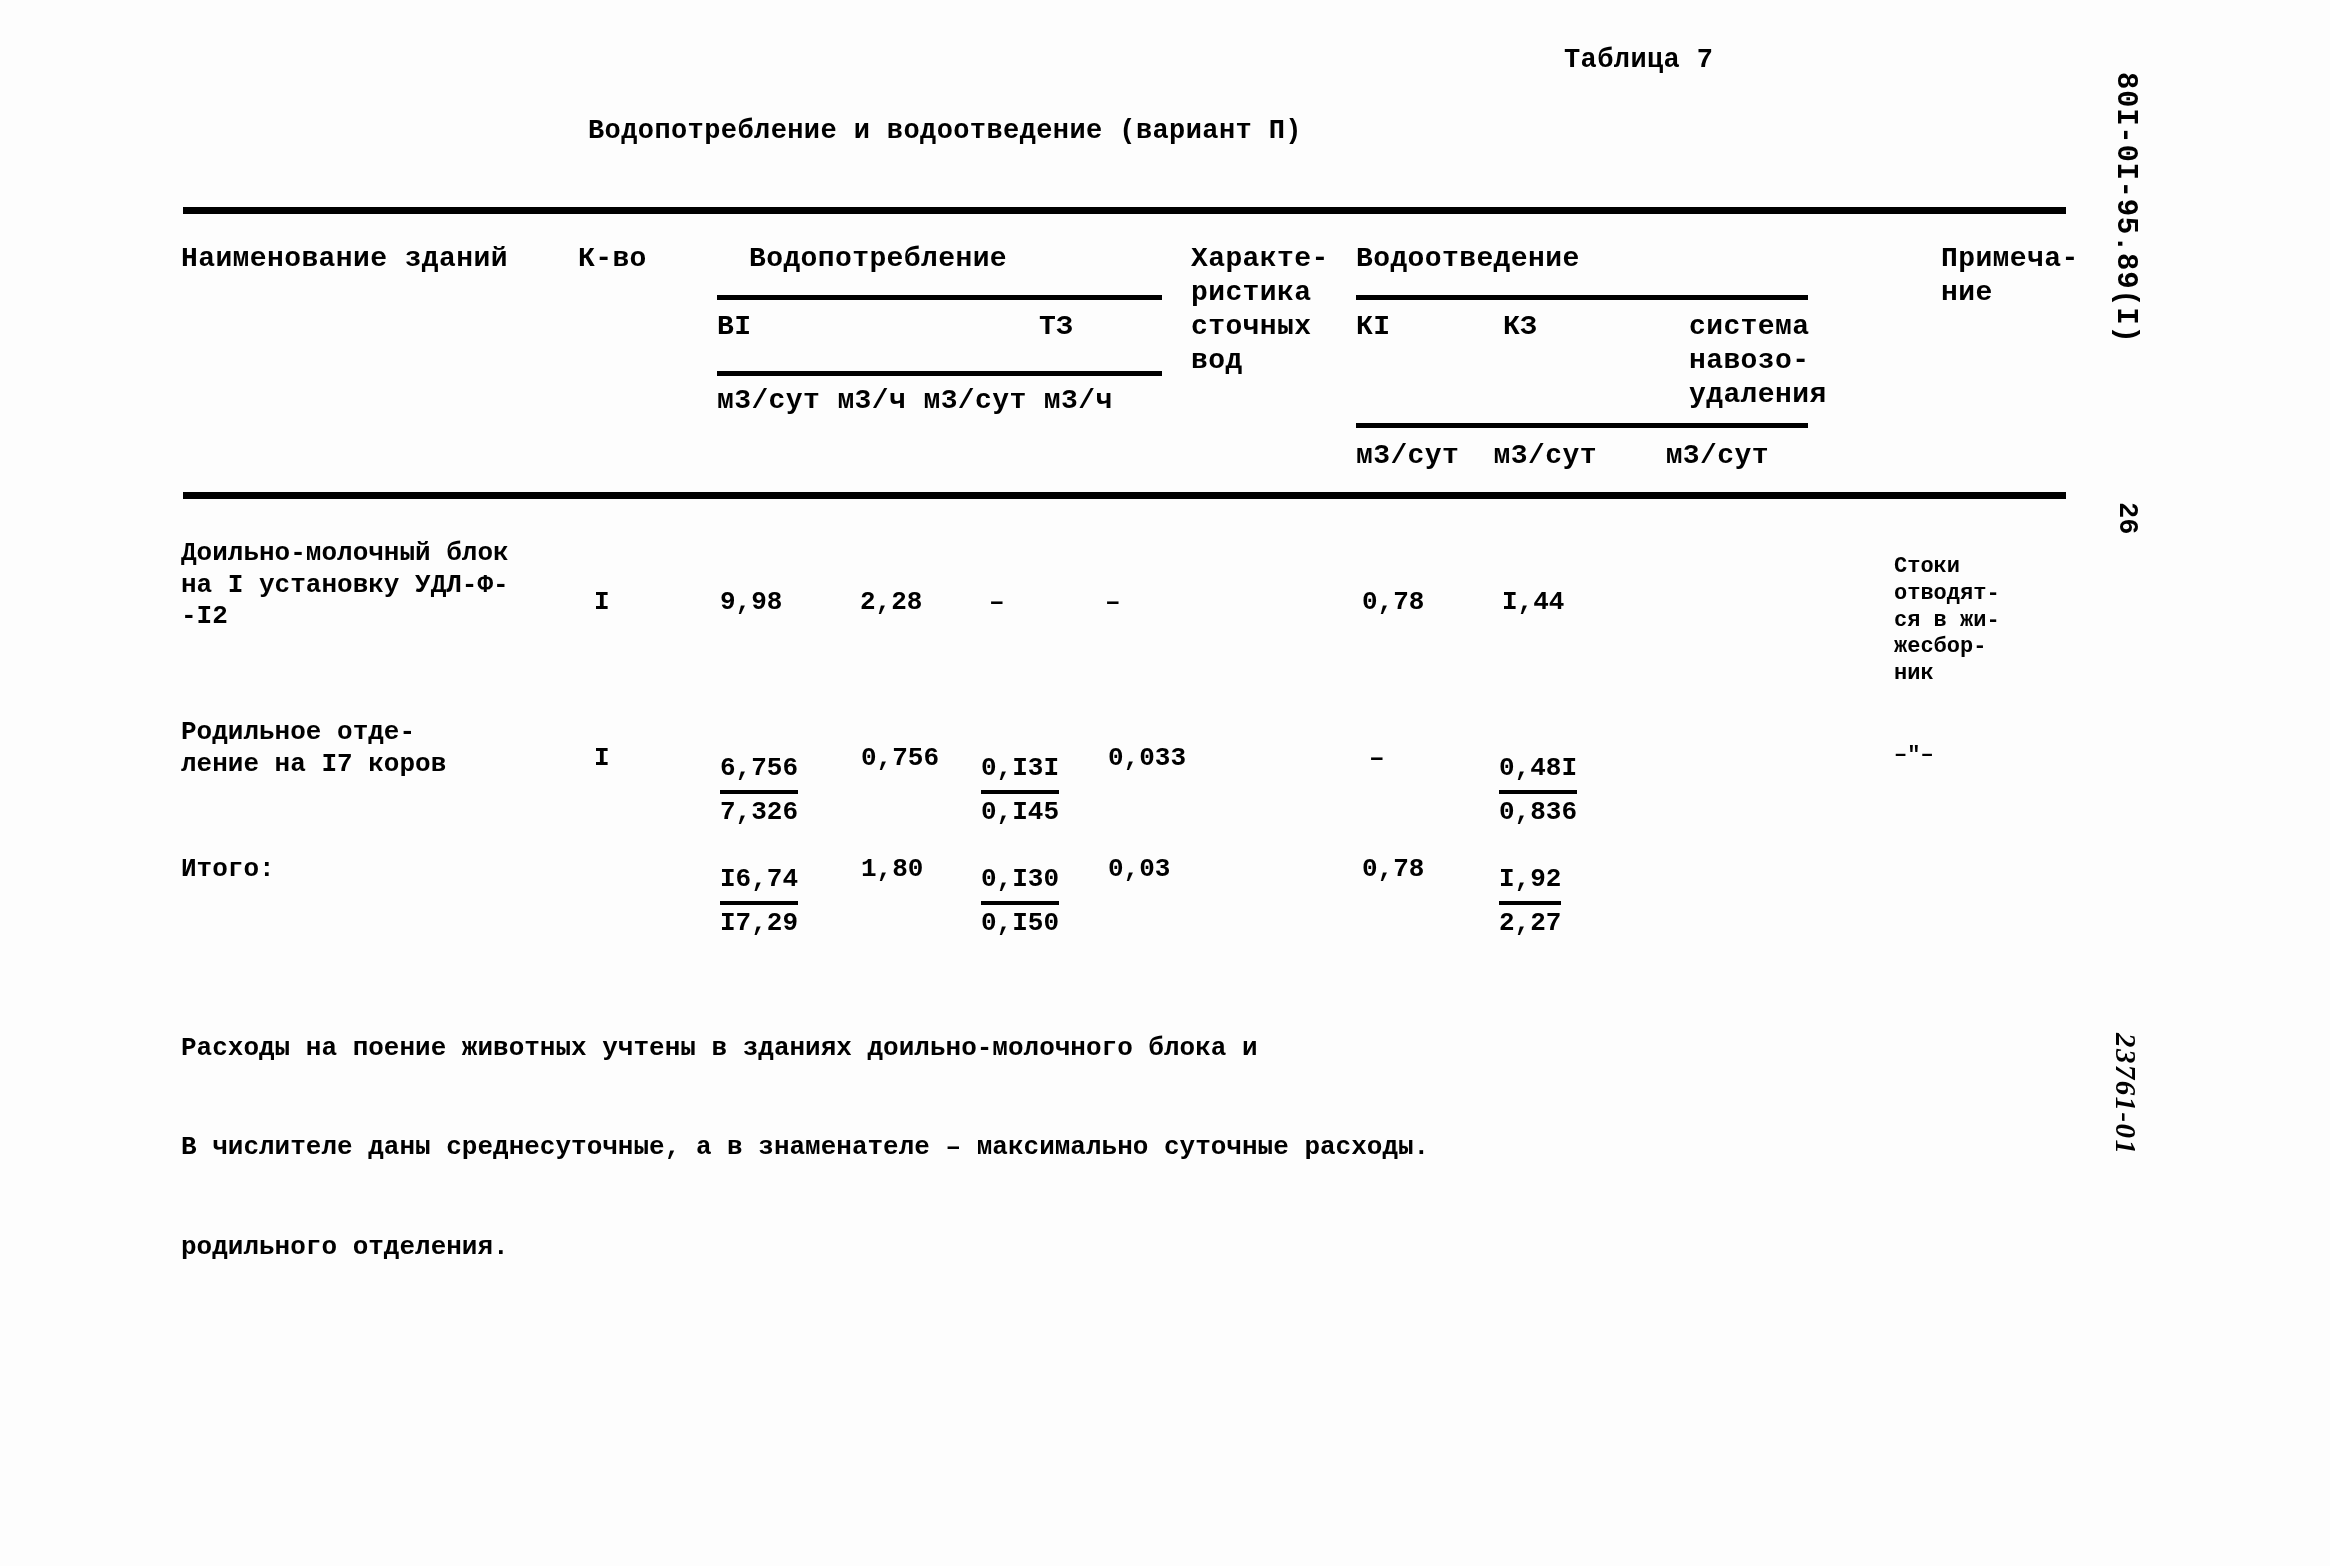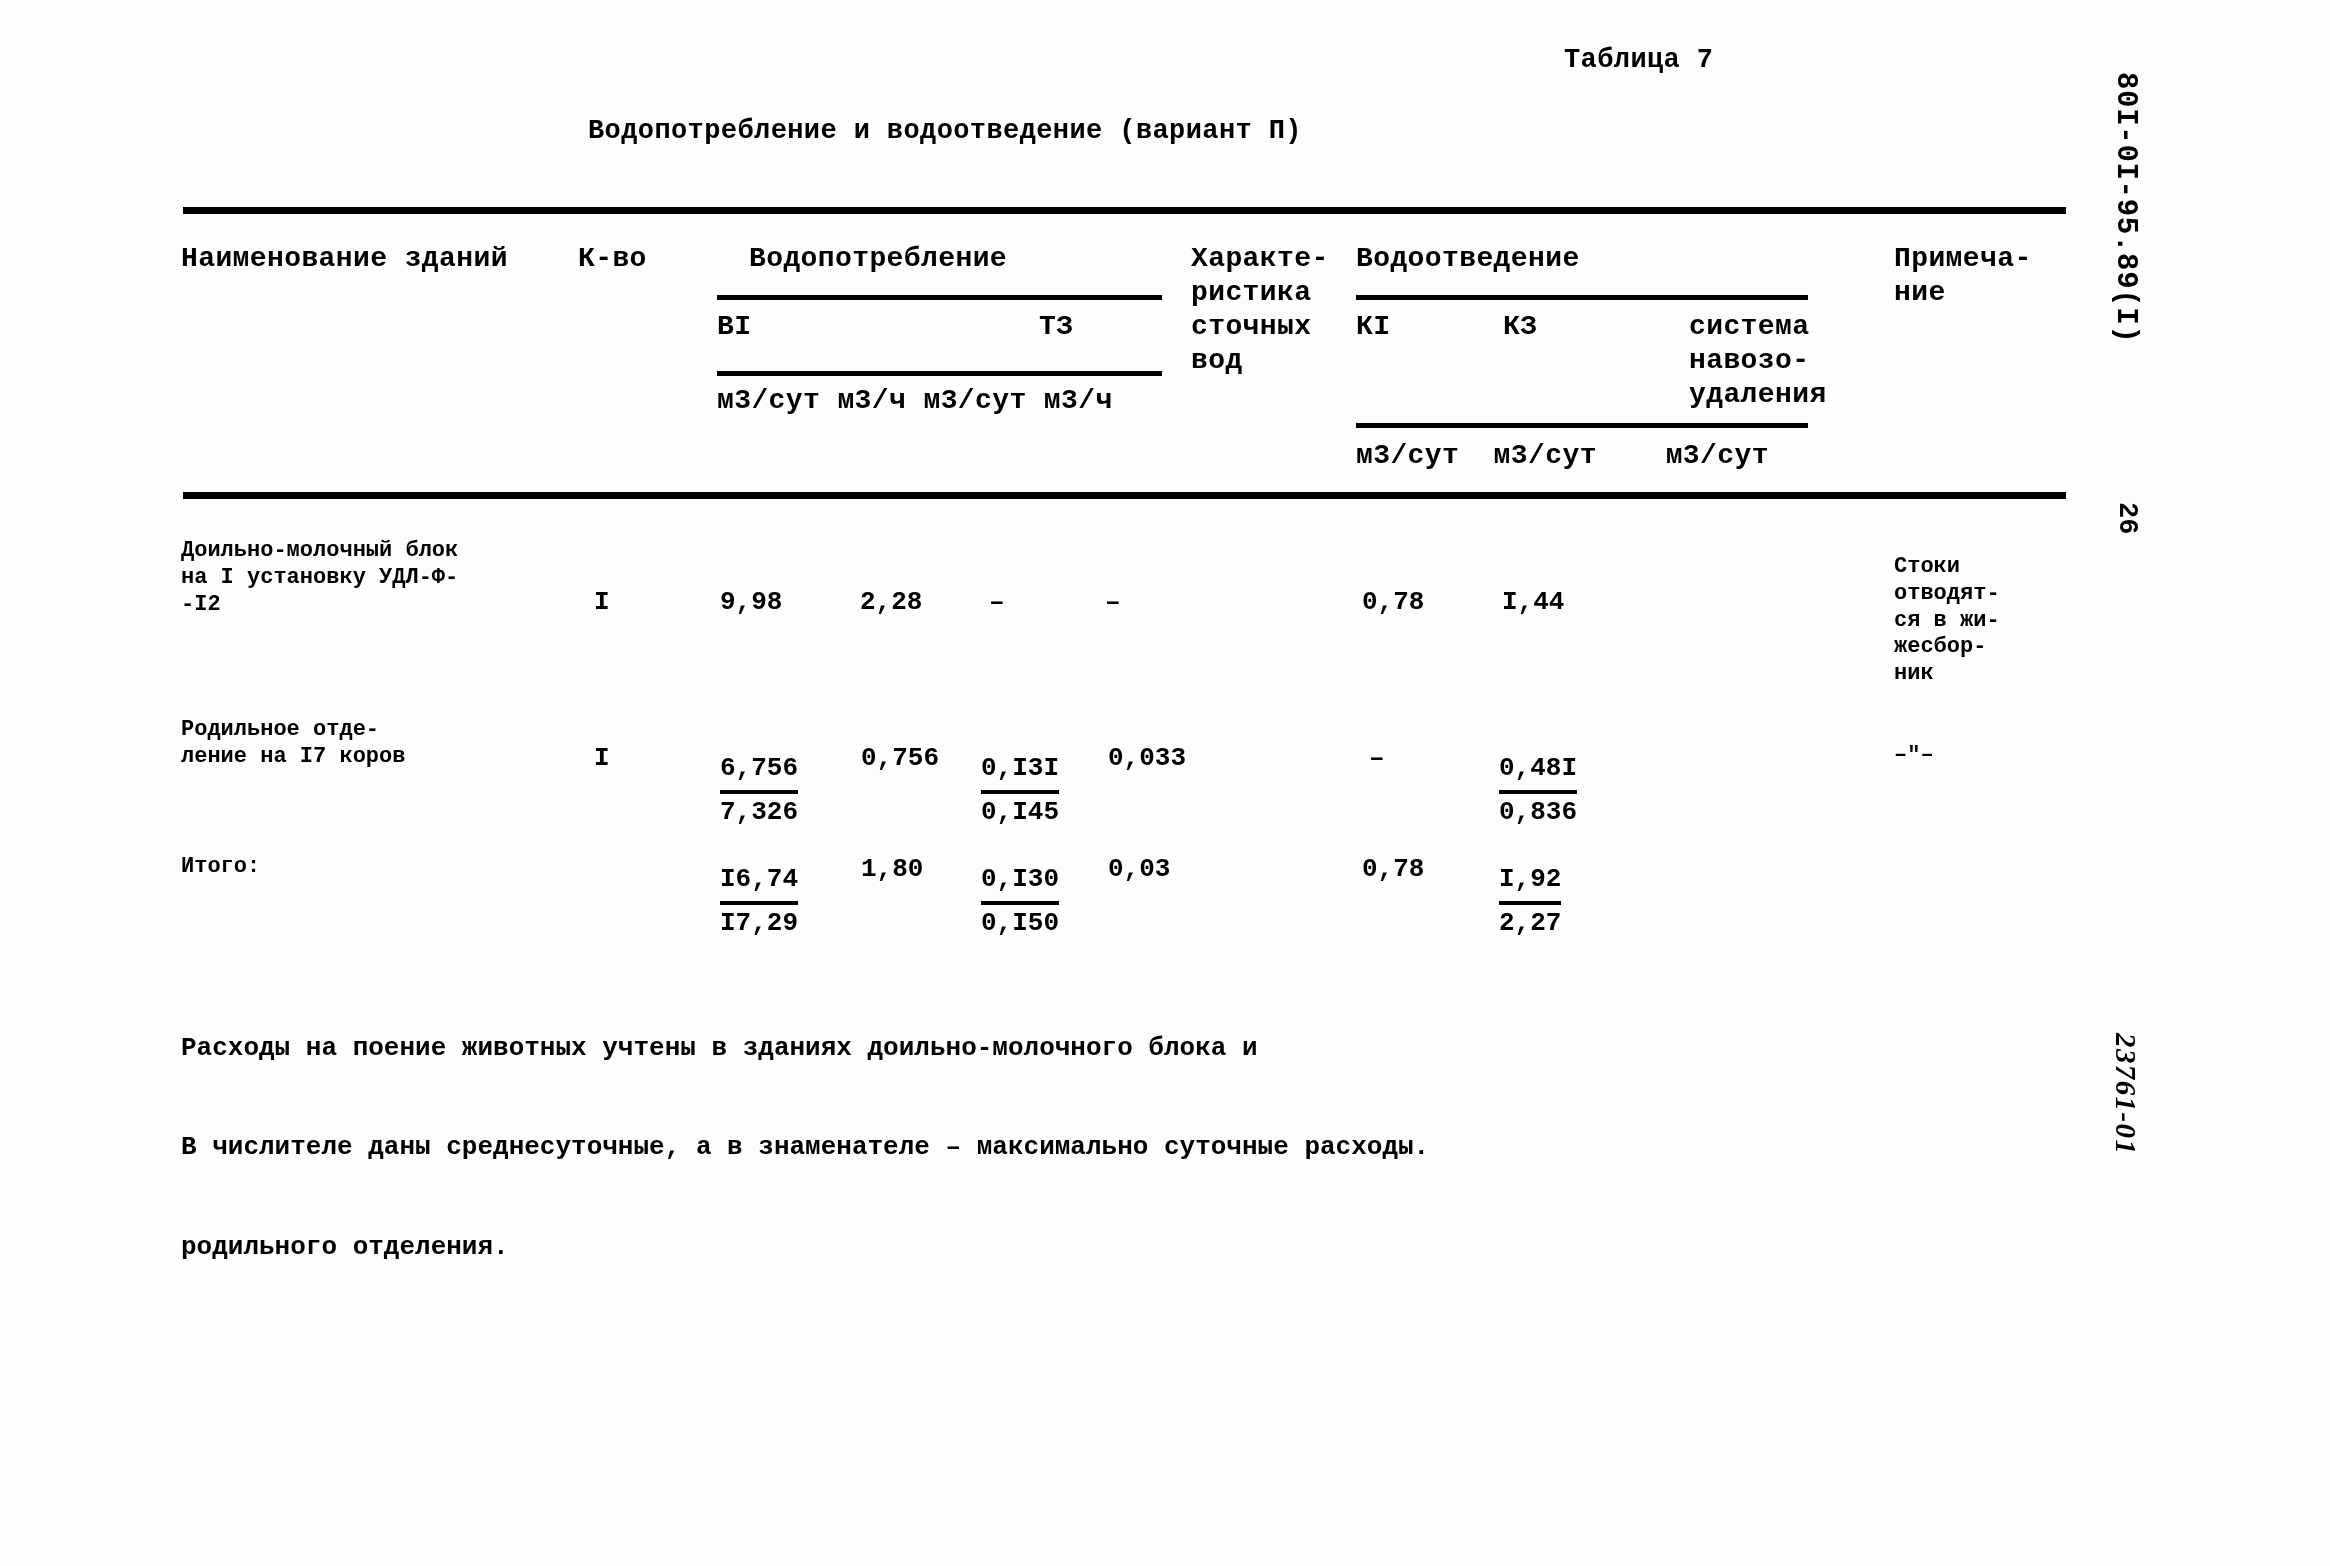--- a/index.html
+++ b/index.html
@@ -68,24 +68,24 @@
   #hdr-vp       { left: 717px; top: 242px; margin-left: 32px; }
   #hdr-b1       { left: 717px; top: 310px; }
   #hdr-t3       { left: 1039px; top: 310px; }
   #hdr-vp-units { left: 717px; top: 384px; }
   #hdr-char     { left: 1191px; top: 242px; }
   #hdr-vo       { left: 1356px; top: 242px; }
   #hdr-k1       { left: 1356px; top: 310px; }
   #hdr-k3       { left: 1503px; top: 310px; }
   #hdr-system   { left: 1675px; top: 310px; margin-left: 14px; }
   #hdr-vo-units { left: 1356px; top: 439px; }
-  #hdr-note     { left: 1894px; top: 242px; }
-
-  
-  .row-name  { position: absolute; white-space: pre; font-weight: 700; font-size: 22px; line-height: 1.22; }
+  #hdr-note     { left: 1941px; top: 242px; }
+
+  
+  .row-name  { position: absolute; white-space: pre; font-weight: 700; font-size: 26px; line-height: 1.22; }
   .cell      { position: absolute; white-space: pre; font-weight: 700; font-size: 26px; }
   .note-cell { position: absolute; white-space: pre; font-weight: 700; font-size: 22px; line-height: 1.22; }
 
   
   .frac {
     position: absolute;
     font-weight: 700;
     font-size: 26px;
     text-align: left;
     line-height: 1.22;

